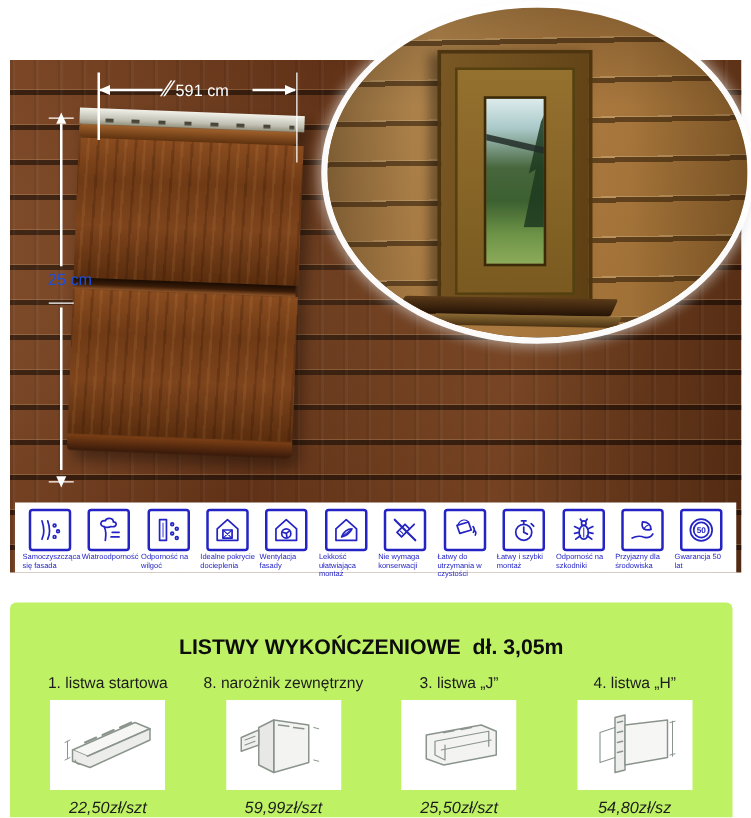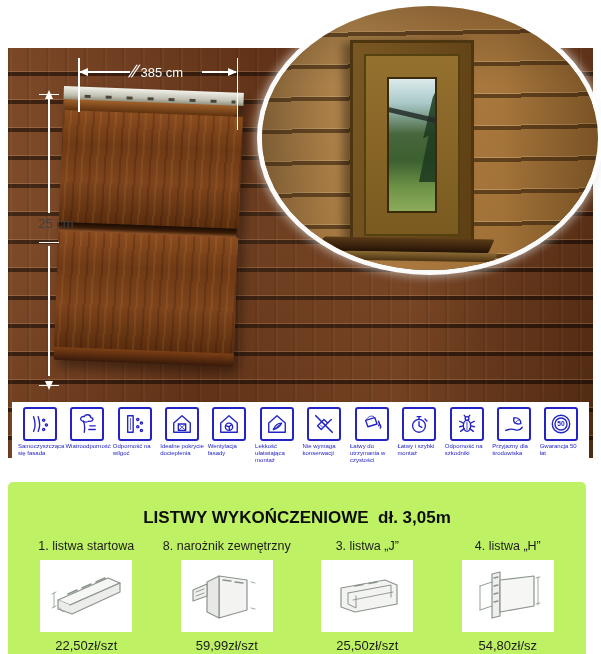--- a/index.html
+++ b/index.html
@@ -38,21 +38,21 @@
   .dl-seg{position:absolute;top:13px;height:1.5px;background:#fff;}
   .dl-seg.l{left:2px;width:50px;} .dl-seg.r{right:2px;width:34px;}
   .arrow-l{position:absolute;left:1px;top:10px;width:0;height:0;
     border-top:4px solid transparent;border-bottom:4px solid transparent;border-right:9px solid #fff;}
   .arrow-r{position:absolute;right:1px;top:10px;width:0;height:0;
     border-top:4px solid transparent;border-bottom:4px solid transparent;border-left:9px solid #fff;}
   .dl-label{position:absolute;left:52px;top:4px;font-size:13px;white-space:nowrap;}
   .dl-label .brk{font-style:italic;font-size:17px;letter-spacing:-2px;margin-right:5px;transform:skewX(-12deg);display:inline-block;}
 
   
-  .dim-height{position:absolute;left:42px;top:90px;width:34px;height:300px;color:#404040;}
+  .dim-height{position:absolute;left:42px;top:90px;width:34px;height:300px;color:#1d4ed8;}
   .dh-seg{position:absolute;left:6px;width:1.5px;background:#fff;}
   .dh-seg.t{top:9px;height:114px;} .dh-seg.b{top:156px;height:130px;}
   .dh-arrow-u{position:absolute;left:3px;top:0;width:0;height:0;
     border-left:4px solid transparent;border-right:4px solid transparent;border-bottom:9px solid #fff;}
   .dh-arrow-d{position:absolute;left:3px;bottom:0;width:0;height:0;
     border-left:4px solid transparent;border-right:4px solid transparent;border-top:9px solid #fff;}
   .dh-tick{position:absolute;left:-3px;width:20px;height:1px;background:#fff;}
   .dh-tick.t{top:4px;} .dh-tick.m{top:152px;} .dh-tick.b{bottom:4px;}
   .dh-label{position:absolute;left:-14px;top:126px;width:56px;text-align:center;font-size:13px;}
 
@@ -89,21 +89,21 @@
   .fl{font-size:6px;line-height:1.15;color:#2424c4;margin-top:2px;width:100%;padding-left:1px;box-sizing:border-box;}
 
   
   .finishing{position:absolute;left:8px;top:482px;width:578px;height:178px;background:#bef264;border-radius:5px;}
   .fin-title{text-align:center;margin-top:26px;font-size:17px;font-weight:bold;color:#0d0d0d;white-space:pre;}
   .fin-grid{display:flex;margin-top:11px;padding:0 8px;}
   .product{flex:1;display:flex;flex-direction:column;align-items:center;min-width:0;justify-content:center;}
   .p-label{font-size:12.5px;color:#1c1c1c;white-space:nowrap;}
   .p-box{width:92px;height:72px;background:#fff;margin-top:7px;display:flex;align-items:center;justify-content:center;}
   .p-box svg{stroke:#8a948c;fill:none;stroke-width:1.2;stroke-linecap:round;stroke-linejoin:round;}
-  .p-price{font-size:13px;color:#1c1c1c;margin-top:6px;}
+  .p-price{font-size:13px;color:#1c1c1c;margin-top:6px;font-style:italic;}
 </style>
 </head>
 <body>
 
 <div class="page">
 
   <div class="wood-band"></div>
 
   <div class="panel-sample">
     <div class="nail-hem">
@@ -116,21 +116,21 @@
     <div class="bottom-lip"></div>
   </div>
 
   <div class="dim-length">
     <span class="dl-tick l"></span>
     <span class="dl-tick r"></span>
     <span class="dl-seg l"></span>
     <span class="dl-seg r"></span>
     <span class="arrow-l"></span>
     <span class="arrow-r"></span>
-    <span class="dl-label"><span class="brk">//</span><span>385 cm</span></span>
+    <span class="dl-label"><span class="brk">//</span><span>591 cm</span></span>
   </div>
 
   <div class="dim-height">
     <span class="dh-arrow-u"></span>
     <span class="dh-arrow-d"></span>
     <span class="dh-seg t"></span>
     <span class="dh-seg b"></span>
     <span class="dh-tick t"></span>
     <span class="dh-tick m"></span>
     <span class="dh-tick b"></span>

